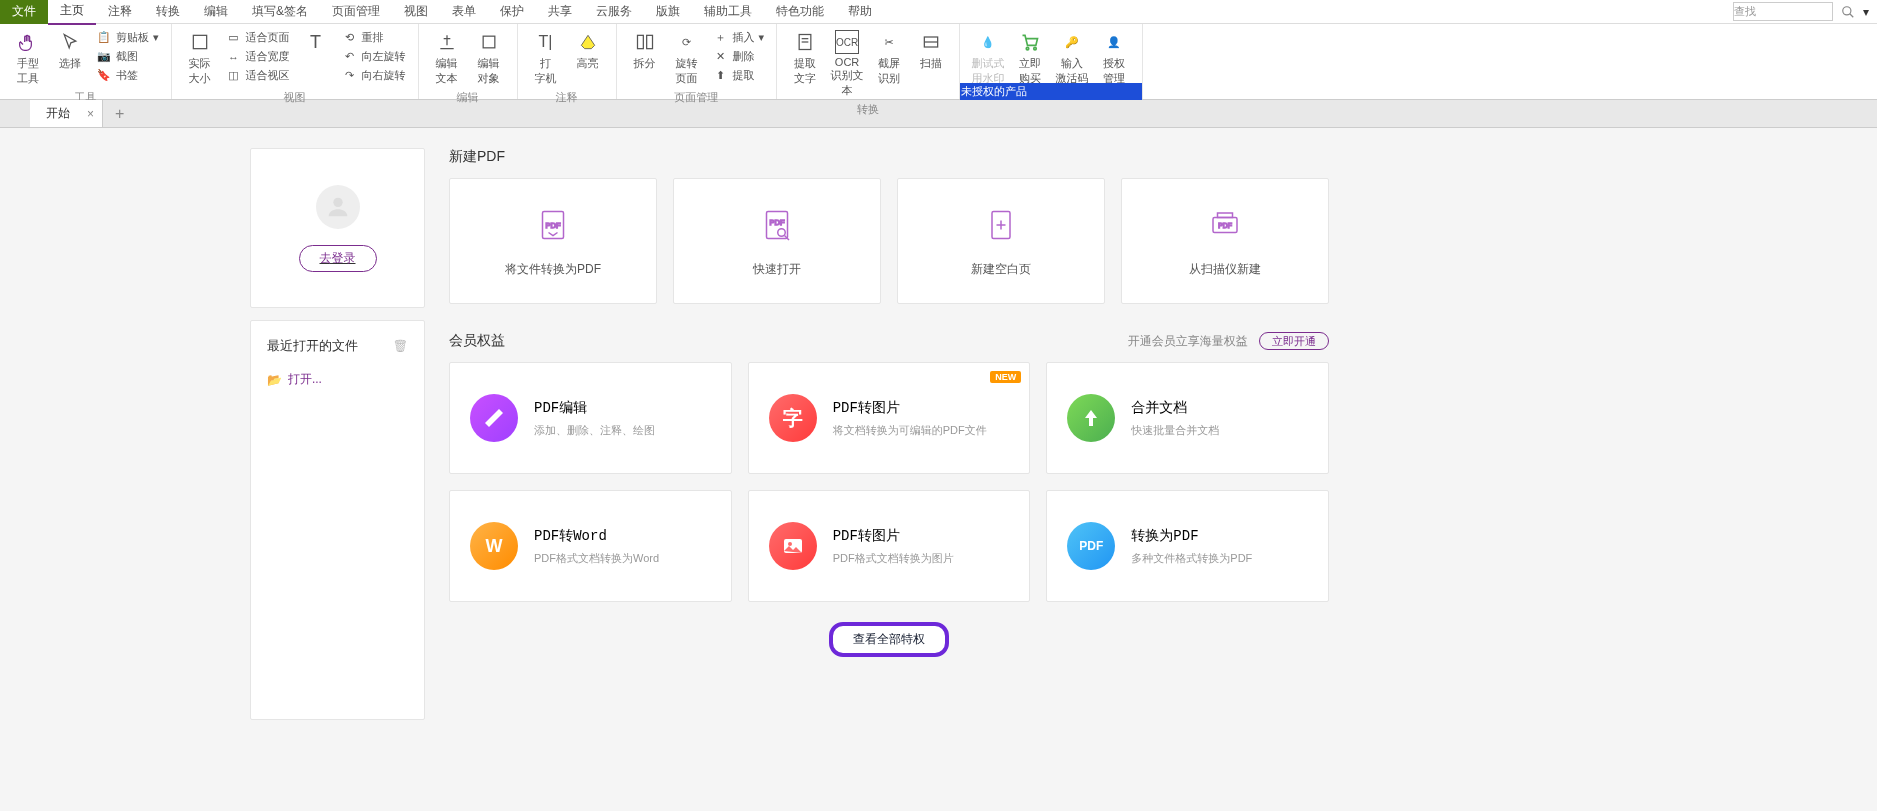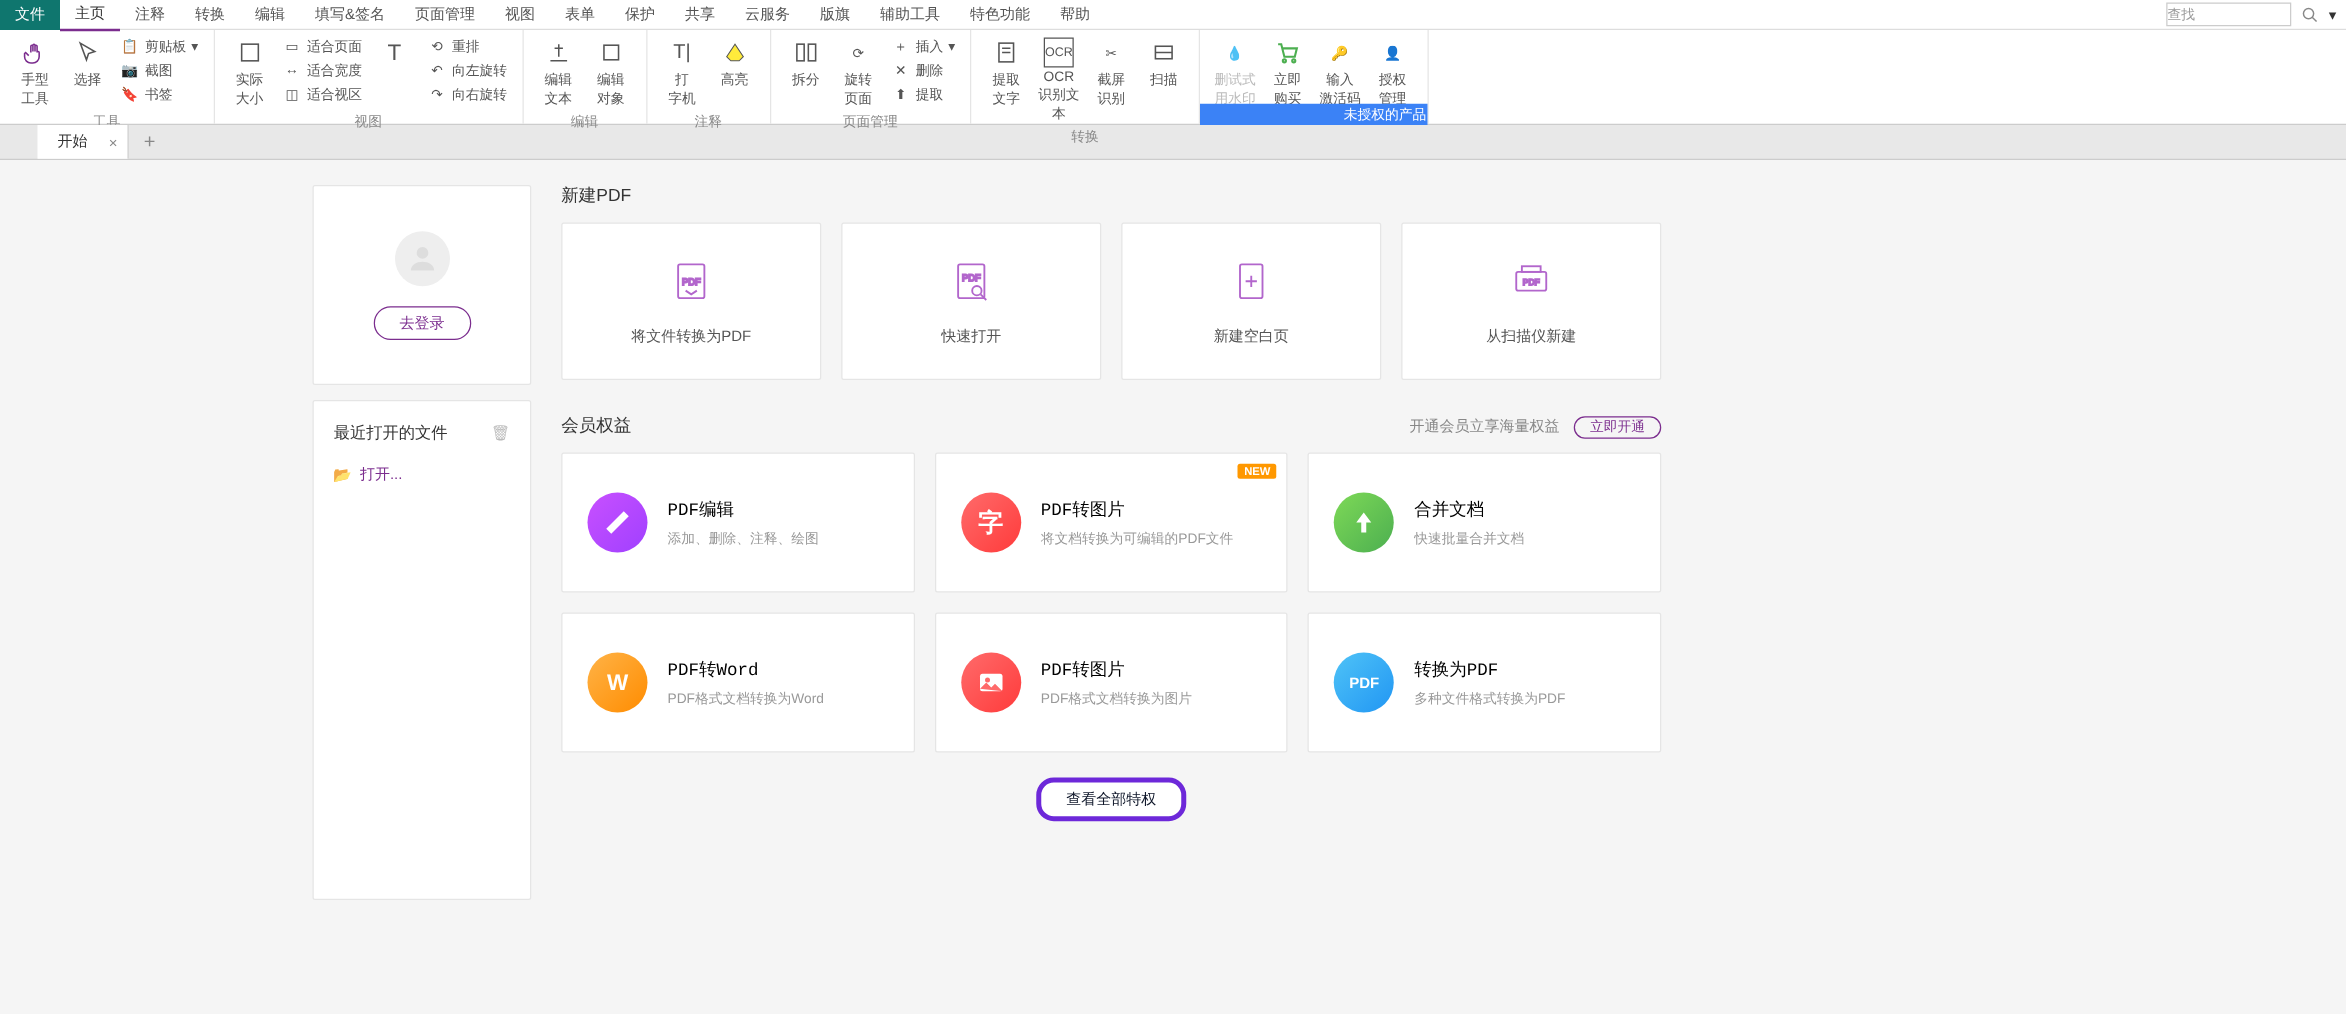--- a/index.html
+++ b/index.html
@@ -1,41 +1,41 @@
 <!DOCTYPE html>
 <html><head>
 <meta charset="utf-8">
 <style>
 *{margin:0;padding:0;box-sizing:border-box;font-family:"Microsoft YaHei",sans-serif;}
 body{background:#f5f5f5;font-size:12px;color:#333;}
 .ribbon-tabs{background:#fff;border-bottom:1px solid #ddd;display:flex;align-items:center;height:24px;}
 .ribbon-tabs .tab{padding:4px 12px;font-size:12px;cursor:pointer;color:#555;}
-.ribbon-tabs .tab.file{background:#0f766e;color:#fff;}
+.ribbon-tabs .tab.file{background:#4d7c0f;color:#fff;}
 .ribbon-tabs .tab.active{background:#fff;border-bottom:2px solid #7b2d8e;color:#333;}
 .ribbon-tabs .search-area{margin-left:auto;display:flex;align-items:center;gap:8px;padding-right:8px;}
 .search-box{border:1px solid #ccc;padding:1px 0;width:100px;font-size:11px;color:#999;}
 .ribbon{background:#fff;border-bottom:1px solid #ccc;display:flex;height:76px;}
 .ribbon-group{border-right:1px solid #e5e5e5;padding:4px 8px;display:flex;flex-direction:column;justify-content:space-between;position:relative;}
 .ribbon-group-content{display:flex;align-items:flex-start;gap:2px;}
 .ribbon-group-label{text-align:center;font-size:11px;color:#888;padding-top:2px;}
 .rbtn-lg{display:flex;flex-direction:column;align-items:center;justify-content:center;width:40px;cursor:pointer;font-size:11px;color:#555;padding:2px;}
 .rbtn-lg .ico{width:24px;height:24px;margin-bottom:2px;display:flex;align-items:center;justify-content:center;}
 .rbtn-sm{display:flex;align-items:center;gap:4px;font-size:11px;color:#555;padding:1px 4px;cursor:pointer;white-space:nowrap;}
 .rbtn-sm .ico{width:16px;height:16px;display:flex;align-items:center;justify-content:center;}
 .vstack{display:flex;flex-direction:column;gap:1px;}
 .license-group{position:relative;}
-.license-banner-abs{position:absolute;bottom:-1px;left:0;right:0;background:#3b82f6;color:#fff;font-size:11px;text-align:right;padding:1px;}
+.license-banner-abs{position:absolute;bottom:-1px;left:0;right:0;background:#1d4ed8;color:#fff;font-size:11px;text-align:left;padding:1px;}
 .doc-tabs{background:#e8e8e8;display:flex;align-items:center;height:28px;border-bottom:1px solid #ccc;padding-left:30px;}
 .doc-tab{background:#fff;padding:5px 32px 5px 16px;position:relative;font-size:12px;border-right:1px solid #ccc;}
 .doc-tab .close{position:absolute;right:8px;top:50%;transform:translateY(-50%);cursor:pointer;color:#888;}
 .doc-tab-add{padding:0 12px;cursor:pointer;color:#888;font-size:16px;}
 .main{display:flex;gap:24px;padding:20px 0 20px 250px;}
 .sidebar{width:175px;display:flex;flex-direction:column;gap:12px;}
 .card{background:#fff;border:1px solid #e5e5e5;border-radius:2px;}
-.login-card{display:flex;flex-direction:column;align-items:center;height:160px;justify-content:center;}
+.login-card{display:flex;flex-direction:column;align-items:center;height:160px;justify-content:center;text-decoration:underline;}
 .avatar-circle{width:44px;height:44px;border-radius:50%;background:#eee;display:flex;align-items:center;justify-content:center;margin-bottom:16px;}
 .login-btn{border:1px solid #7b2d8e;color:#7b2d8e;border-radius:14px;padding:4px 20px;background:#fff;cursor:pointer;font-size:12px;}
 .recent-card{flex:1;min-height:400px;padding:16px;}
 .recent-head{display:flex;justify-content:space-between;align-items:center;margin-bottom:16px;}
 .recent-title{font-size:13px;color:#333;}
 .recent-open{display:flex;align-items:center;gap:6px;color:#7b2d8e;font-size:12px;cursor:pointer;}
 .content{flex:1;max-width:880px;}
 .section-head{display:flex;justify-content:space-between;align-items:center;margin-bottom:12px;}
 .section-title{font-size:14px;color:#333;}
 .member-hint{color:#888;font-size:12px;}

